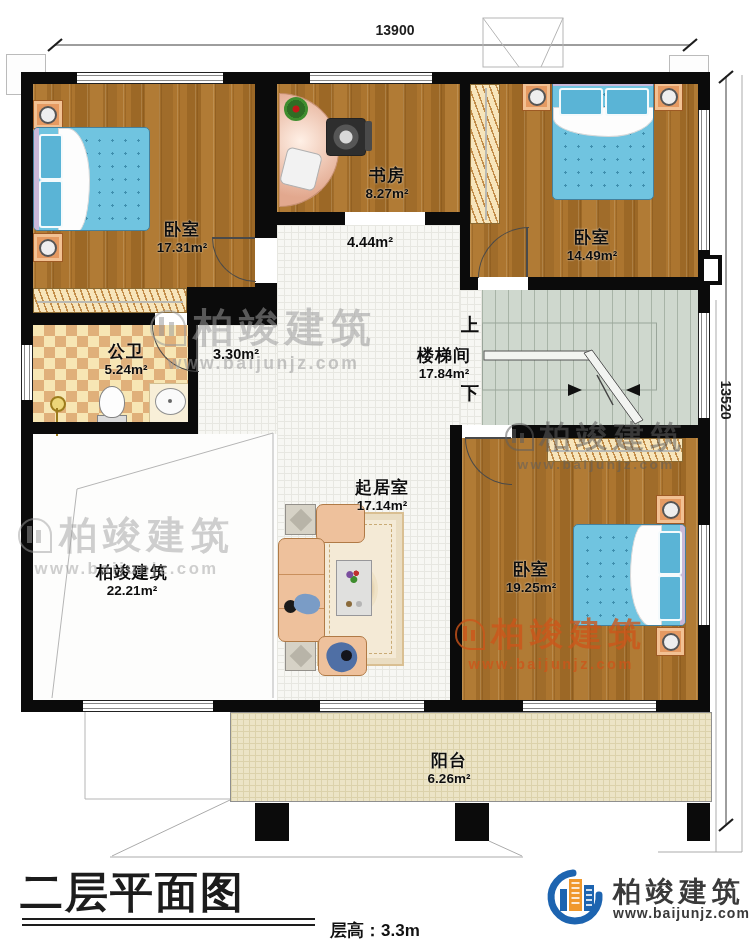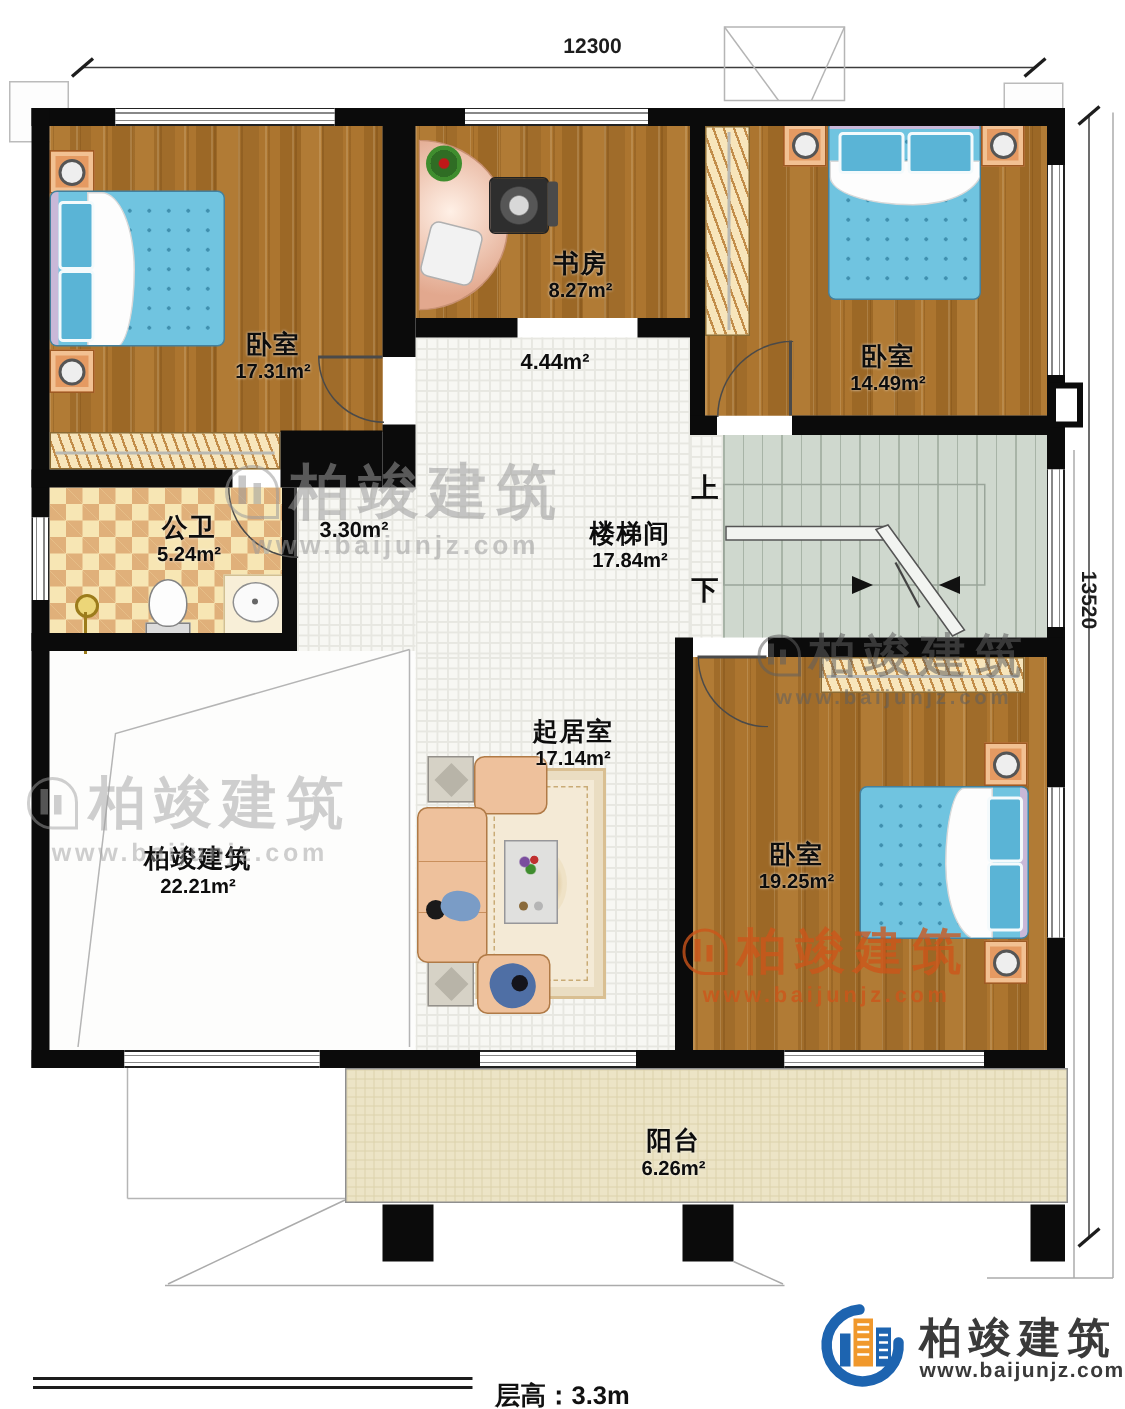--- a/index.html
+++ b/index.html
@@ -266,21 +266,21 @@
   <div class="rlab small" style="left:370px;top:234px;">
     <span class="ar">4.44m²</span>
   </div>
   <div class="rlab small" style="left:236px;top:346px;">
     <span class="ar">3.30m²</span>
   </div>
   <div class="rlab" style="left:126px;top:342px;">
     <span class="nm">公卫</span>
     <span class="ar">5.24m²</span>
   </div>
-  <div class="rlab" style="left:420px;top:346px;">
+  <div class="rlab" style="left:444px;top:346px;">
     <span class="nm">楼梯间</span>
     <span class="ar">17.84m²</span>
   </div>
   <div class="rlab" style="left:132px;top:563px;">
     <span class="nm">柏竣建筑</span>
     <span class="ar">22.21m²</span>
   </div>
   <div class="rlab" style="left:382px;top:478px;">
     <span class="nm">起居室</span>
     <span class="ar">17.14m²</span>
@@ -289,21 +289,21 @@
     <span class="nm">卧室</span>
     <span class="ar">19.25m²</span>
   </div>
   <div class="rlab" style="left:449px;top:751px;">
     <span class="nm">阳台</span>
     <span class="ar">6.26m²</span>
   </div>
   <div class="ud" style="left:470px;top:313px;">上</div>
   <div class="ud" style="left:470px;top:381px;">下</div>
 
-  <div class="dim" style="left:360px;top:22px;width:70px;text-align:center;">12300</div>
+  <div class="dim" style="left:360px;top:22px;width:70px;text-align:center;">13900</div>
   <div class="dim" style="left:696px;top:392px;width:60px;text-align:center;transform:rotate(90deg);">13520</div>
 
   <div class="wm" style="left:150px;top:300px;font-size:40px;color:rgba(155,155,155,.55);">
     <div class="wm-row">
         <span class="wm-g"></span>
         <span class="wm-text">柏竣建筑</span>
       </div>
     <div class="wm-url">www.baijunjz.com</div>
   </div>
   <div class="wm" style="left:18px;top:510px;font-size:38px;color:rgba(160,160,160,.5);">
@@ -321,20 +321,21 @@
     <div class="wm-url">www.baijunjz.com</div>
   </div>
   <div class="wm" style="left:455px;top:612px;font-size:33px;color:rgba(205,85,25,.78);">
     <div class="wm-row">
         <span class="wm-g"></span>
         <span class="wm-text">柏竣建筑</span>
       </div>
     <div class="wm-url">www.baijunjz.com</div>
   </div>
 
+  <div class="tb-title">二层平面图</div>
   <div class="dline"></div>
   <div class="tb-info" style="left:330px;top:919px;">
     <span>层高：</span><span>3.3m</span>
   </div>
   <svg style="position:absolute;left:543px;top:867px;z-index:40;" width="64" height="60" viewBox="0 0 64 60">
     <path d="M30,6 A24,24 0 1 0 56,28" fill="none" stroke="#1d64b0" stroke-width="7" stroke-linecap="round"></path>
     <rect x="26" y="12" width="13" height="32" fill="#f0982c"></rect>
     <rect x="41" y="18" width="10" height="26" fill="#1d64b0"></rect>
     <rect x="17" y="22" width="7" height="22" fill="#1d64b0"></rect>
     <g stroke="#ffffff" stroke-width="1.6">

